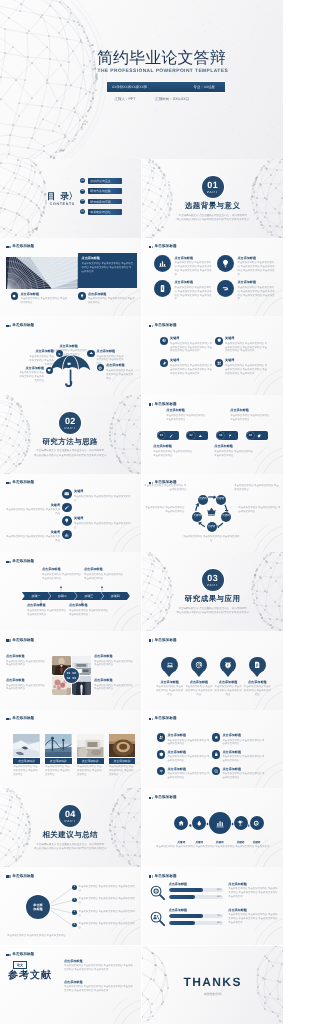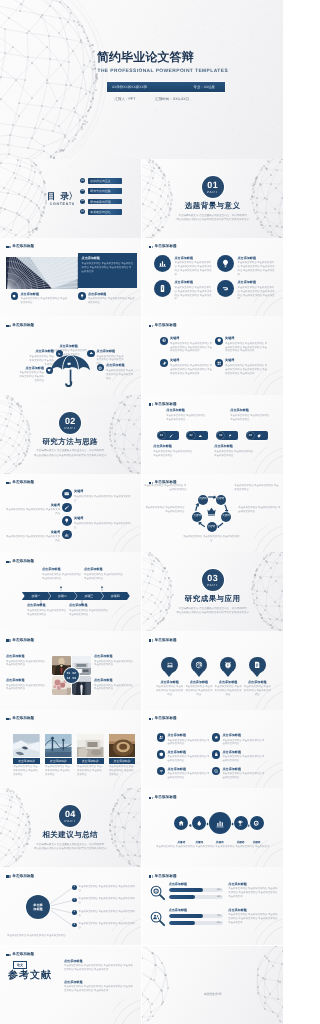--- a/index.html
+++ b/index.html
@@ -17,21 +17,21 @@
 .deco{position:absolute;left:0;top:0;pointer-events:none}
 .carc{position:absolute;right:-10px;bottom:-12px;width:40px;height:40px;border-radius:50%;
   background:
    radial-gradient(circle at 100% 100%,rgba(0,0,0,0) 55%,rgba(130,138,150,.13) 56.5%,rgba(0,0,0,0) 58%),
    radial-gradient(circle at 100% 100%,rgba(0,0,0,0) 68%,rgba(130,138,150,.11) 69.5%,rgba(0,0,0,0) 71%),
    radial-gradient(circle at 100% 100%,rgba(0,0,0,0) 81%,rgba(130,138,150,.10) 82.5%,rgba(0,0,0,0) 84%),
    radial-gradient(circle at 100% 100%,rgba(0,0,0,0) 93%,rgba(130,138,150,.09) 94.5%,rgba(0,0,0,0) 96%);
   pointer-events:none}
 
 
-.tt-title{position:absolute;left:97px;top:50.5px;font-size:12px;font-weight:bold;color:#1b3350;
+.tt-title{position:absolute;left:97px;top:50.5px;font-size:16px;font-weight:normal;color:#1b3350;
   letter-spacing:.1px;line-height:1}
 .tt-sub{position:absolute;left:97.5px;top:69.5px;font-size:4.9px;color:#4a6681;letter-spacing:.42px;
   font-weight:bold;line-height:1}
 .tt-banner{position:absolute;left:107px;top:82px;width:118px;height:10px;background:linear-gradient(180deg,#2a5580,#1c4268);color:#dbe7f2;
   display:flex;align-items:center;padding:0 5px;font-size:3.3px;letter-spacing:.08px;box-sizing:border-box;
   box-shadow:0 0 0 .8px rgba(255,255,255,.7)}
 .tt-banner .sp{margin-left:auto;margin-right:5px}
 .tt-meta{position:absolute;left:114.5px;top:97px;font-size:3.5px;color:#55636f;display:flex}
 .tt-meta .sp{margin-left:20px}
 
@@ -1261,15 +1261,16 @@
       </div>
     </div>
 <div class="slide col-r" style="top:945.50px;height:80.65px">
       <div class="sbg g1"></div>
       <svg class="deco" width="141" height="81">
         <path d="M-33 -2Q-37 -1 -42 2M-33 -2Q-27 -5 -21 -6M-33 -2Q-35 1 -35 7M-42 2Q-42 -0 -40 1M-42 2Q-48 7 -51 14M-21 -6Q-16 -5 -11 -2M-21 -6Q-20 -6 -20 -4M-21 -6Q-10 -6 -1 -2M-35 7Q-29 7 -21 10M-35 7Q-41 13 -45 22M-40 1Q-47 5 -53 12M-40 1Q-37 1 -32 4M-11 -2Q-5 -4 -1 -2M-11 -2Q-7 2 -3 9M-51 14Q-49 17 -45 22M-51 14Q-57 18 -60 25M-20 -4Q-26 -2 -32 4M-20 -4Q-11 -4 -3 -0M-21 10Q-12 8 -3 9M-21 10Q-25 17 -28 25M-53 12Q-58 17 -60 25M-53 12Q-52 14 -49 17M-1 -2Q5 1 10 7M-45 22Q-51 28 -55 34M-32 4Q-25 5 -17 7M-3 9Q-4 15 -5 23M-60 25Q-61 27 -60 31M-60 25Q-62 34 -60 43M-3 -0Q5 2 11 7M-3 -0Q-1 4 -0 12M-28 25Q-33 31 -38 38M-28 25Q-21 31 -14 37M-49 17Q-43 18 -36 20M-49 17Q-52 25 -53 35M10 7Q13 12 13 19M10 7Q17 10 20 17M-55 34Q-59 39 -60 43M-55 34Q-53 42 -48 50M-17 7Q-8 8 -0 12M-17 7Q-18 14 -20 23M-5 23Q-9 30 -14 37M-5 23Q3 28 9 33M-60 31Q-58 33 -53 35M-60 31Q-62 40 -60 49M11 7Q17 10 20 17M11 7Q14 12 14 19M-38 38Q-44 45 -48 50M-38 38Q-32 45 -25 51M-36 20Q-29 21 -20 23M-36 20Q-39 28 -40 37M13 19Q12 26 9 33M13 19Q19 23 23 29M-60 43Q-62 46 -60 49M-60 43Q-59 52 -53 59M-0 12Q8 14 14 19M-0 12Q-1 19 -2 27M-14 37Q-20 45 -25 51M-14 37Q-7 43 -0 48M-53 35Q-48 36 -40 37M-53 35Q-55 44 -53 53M20 17Q23 22 23 29M20 17Q24 22 24 29M-48 50Q-52 55 -53 59M-48 50Q-42 57 -35 63M-20 23Q-11 24 -2 27M-20 23Q-22 31 -23 40M9 33Q5 41 -0 48M9 33Q15 39 19 44M-60 49Q-58 51 -53 53M-60 49Q-58 58 -53 65M14 19Q21 23 24 29M14 19Q15 26 12 34M-25 51Q-31 58 -35 63M-25 51Q-18 57 -11 62M-40 37Q-32 39 -23 40M-40 37Q-41 47 -40 55M23 29Q22 36 19 44M23 29Q26 35 26 42M-53 59Q-55 63 -53 65M-53 59Q-48 66 -40 72M-2 27Q6 31 12 34M-2 27Q-4 36 -7 45M-0 48Q-5 56 -11 62M-0 48Q6 54 10 58M-53 53Q-47 55 -40 55M-53 53Q-51 62 -45 68M24 29Q26 35 26 42M24 29Q24 37 20 45M-35 63Q-38 68 -40 72M-35 63Q-28 69 -20 73M-23 40Q-15 43 -7 45M-23 40Q-24 50 -23 59M19 44Q16 52 10 58M19 44Q22 50 21 56M-53 65Q-50 68 -45 68M12 34Q17 40 20 45M-11 62Q-15 69 -20 73M-40 55Q-32 58 -23 59M26 42Q25 49 21 56M-40 72Q-40 76 -38 77M-7 45Q0 50 6 53M10 58Q6 66 -0 71M-45 68Q-39 71 -31 71M20 45Q21 52 20 58M-20 73Q-21 78 -22 80M-23 59Q-16 63 -8 65M21 56Q22 58 20 58M21 56Q17 64 11 70M-38 77Q-31 81 -22 80M-38 77Q-33 80 -26 80M6 53Q-0 60 -8 65M6 53Q9 60 9 66M-0 71Q6 72 11 70M-0 71Q-2 77 -6 80M-31 71Q-29 77 -26 80M-31 71Q-22 76 -12 76M20 58Q16 63 9 66M-22 80Q-14 82 -6 80M-8 65Q-10 72 -12 76M11 70Q9 74 6 74M-26 80Q-19 80 -12 76M9 66Q8 71 6 74M-6 80Q-4 81 -3 78M-12 76Q-8 78 -3 78M6 74Q1 77 -3 78" stroke="#aab0b8" stroke-width=".26" fill="none" opacity="0.58"></path>
         <path d="M-33 -2h.01M-42 2h.01M-21 -6h.01M-35 7h.01M-40 1h.01M-11 -2h.01M-51 14h.01M-20 -4h.01M-21 10h.01M-53 12h.01M-1 -2h.01M-45 22h.01M-32 4h.01M-3 9h.01M-60 25h.01M-3 -0h.01M-28 25h.01M-49 17h.01M10 7h.01M-55 34h.01M-17 7h.01M-5 23h.01M-60 31h.01M11 7h.01M-38 38h.01M-36 20h.01M13 19h.01M-60 43h.01M-0 12h.01M-14 37h.01M-53 35h.01M20 17h.01M-48 50h.01M-20 23h.01M9 33h.01M-60 49h.01M14 19h.01M-25 51h.01M-40 37h.01M23 29h.01M-53 59h.01M-2 27h.01M-0 48h.01M-53 53h.01M24 29h.01M-35 63h.01M-23 40h.01M19 44h.01M-53 65h.01M12 34h.01M-11 62h.01M-40 55h.01M26 42h.01M-40 72h.01M-7 45h.01M10 58h.01M-45 68h.01M20 45h.01M-20 73h.01M-23 59h.01M21 56h.01M-38 77h.01M6 53h.01M-0 71h.01M-31 71h.01M20 58h.01M-22 80h.01M-8 65h.01M11 70h.01M-26 80h.01M9 66h.01M-6 80h.01M-12 76h.01M6 74h.01M-3 78h.01" stroke="#3d424a" stroke-width="1.24" stroke-linecap="round" opacity="0.55"></path>
         <path d="M143 -4Q139 -3 134 -0M143 -4Q149 -7 155 -8M143 -4Q141 -1 141 5M134 -0Q134 -2 136 -1M134 -0Q128 5 125 12M155 -8Q160 -7 165 -4M155 -8Q156 -8 156 -6M155 -8Q166 -8 175 -4M141 5Q147 5 155 8M141 5Q135 11 131 20M136 -1Q129 3 123 10M136 -1Q139 -1 144 2M165 -4Q171 -6 175 -4M165 -4Q169 0 173 7M125 12Q127 15 131 20M125 12Q119 16 116 23M156 -6Q150 -4 144 2M156 -6Q165 -6 173 -2M155 8Q164 6 173 7M155 8Q151 15 148 23M123 10Q118 15 116 23M123 10Q124 12 127 15M175 -4Q181 -1 186 5M131 20Q125 26 121 32M144 2Q151 3 159 5M173 7Q172 13 171 21M116 23Q115 25 116 29M116 23Q114 32 116 41M173 -2Q181 -0 187 5M173 -2Q175 2 176 10M148 23Q143 29 138 36M148 23Q155 29 162 35M127 15Q133 16 140 18M127 15Q124 23 123 33M186 5Q189 10 189 17M186 5Q193 8 196 15M121 32Q117 37 116 41M121 32Q123 40 128 48M159 5Q168 6 176 10M159 5Q158 12 156 21M171 21Q167 28 162 35M171 21Q179 26 185 31M116 29Q118 31 123 33M116 29Q114 38 116 47M187 5Q193 8 196 15M187 5Q190 10 190 17M138 36Q132 43 128 48M138 36Q144 43 151 49M140 18Q147 19 156 21M140 18Q137 26 136 35M189 17Q188 24 185 31M189 17Q195 21 199 27M116 41Q114 44 116 47M116 41Q117 50 123 57M176 10Q184 12 190 17M176 10Q175 17 174 25M162 35Q156 43 151 49M162 35Q169 41 176 46M123 33Q128 34 136 35M123 33Q121 42 123 51M196 15Q199 20 199 27M196 15Q200 20 200 27M128 48Q124 53 123 57M128 48Q134 55 141 61M156 21Q165 22 174 25M156 21Q154 29 153 38M185 31Q181 39 176 46M185 31Q191 37 195 42M116 47Q118 49 123 51M116 47Q118 56 123 63M190 17Q197 21 200 27M190 17Q191 24 188 32M151 49Q145 56 141 61M151 49Q158 55 165 60M136 35Q144 37 153 38M136 35Q135 45 136 53M199 27Q198 34 195 42M199 27Q202 33 202 40M123 57Q121 61 123 63M123 57Q128 64 136 70M174 25Q182 29 188 32M174 25Q172 34 169 43M176 46Q171 54 165 60M176 46Q182 52 186 56M123 51Q129 53 136 53M123 51Q125 60 131 66M200 27Q202 33 202 40M200 27Q200 35 196 43M141 61Q138 66 136 70M141 61Q148 67 156 71M153 38Q161 41 169 43M153 38Q152 48 153 57M195 42Q192 50 186 56M195 42Q198 48 197 54M123 63Q126 66 131 66M188 32Q193 38 196 43M165 60Q161 67 156 71M136 53Q144 56 153 57M202 40Q201 47 197 54M136 70Q136 74 138 75M169 43Q176 48 182 51M186 56Q182 64 176 69M131 66Q137 69 145 69M196 43Q197 50 196 56M156 71Q155 76 154 78M153 57Q160 61 168 63M197 54Q198 56 196 56M197 54Q193 62 187 68M138 75Q145 79 154 78M138 75Q143 78 150 78M182 51Q176 58 168 63M182 51Q185 58 185 64M176 69Q182 70 187 68M176 69Q174 75 170 78M145 69Q147 75 150 78M145 69Q154 74 164 74M196 56Q192 61 185 64M154 78Q162 80 170 78M168 63Q166 70 164 74M187 68Q185 72 182 72M150 78Q157 78 164 74M185 64Q184 69 182 72M170 78Q172 79 173 76M164 74Q168 76 173 76M182 72Q177 75 173 76" stroke="#aab0b8" stroke-width=".26" fill="none" opacity="0.58"></path>
         <path d="M143 -4h.01M134 -0h.01M155 -8h.01M141 5h.01M136 -1h.01M165 -4h.01M125 12h.01M156 -6h.01M155 8h.01M123 10h.01M175 -4h.01M131 20h.01M144 2h.01M173 7h.01M116 23h.01M173 -2h.01M148 23h.01M127 15h.01M186 5h.01M121 32h.01M159 5h.01M171 21h.01M116 29h.01M187 5h.01M138 36h.01M140 18h.01M189 17h.01M116 41h.01M176 10h.01M162 35h.01M123 33h.01M196 15h.01M128 48h.01M156 21h.01M185 31h.01M116 47h.01M190 17h.01M151 49h.01M136 35h.01M199 27h.01M123 57h.01M174 25h.01M176 46h.01M123 51h.01M200 27h.01M141 61h.01M153 38h.01M195 42h.01M123 63h.01M188 32h.01M165 60h.01M136 53h.01M202 40h.01M136 70h.01M169 43h.01M186 56h.01M131 66h.01M196 43h.01M156 71h.01M153 57h.01M197 54h.01M138 75h.01M182 51h.01M176 69h.01M145 69h.01M196 56h.01M154 78h.01M168 63h.01M187 68h.01M150 78h.01M185 64h.01M170 78h.01M164 74h.01M182 72h.01M173 76h.01" stroke="#3d424a" stroke-width="1.24" stroke-linecap="round" opacity="0.55"></path>
       </svg>
+      <div class="thx">THANKS</div>
       <div class="thxs">感谢您的聆听</div>
     </div>
 </div>
 
 </body></html>

